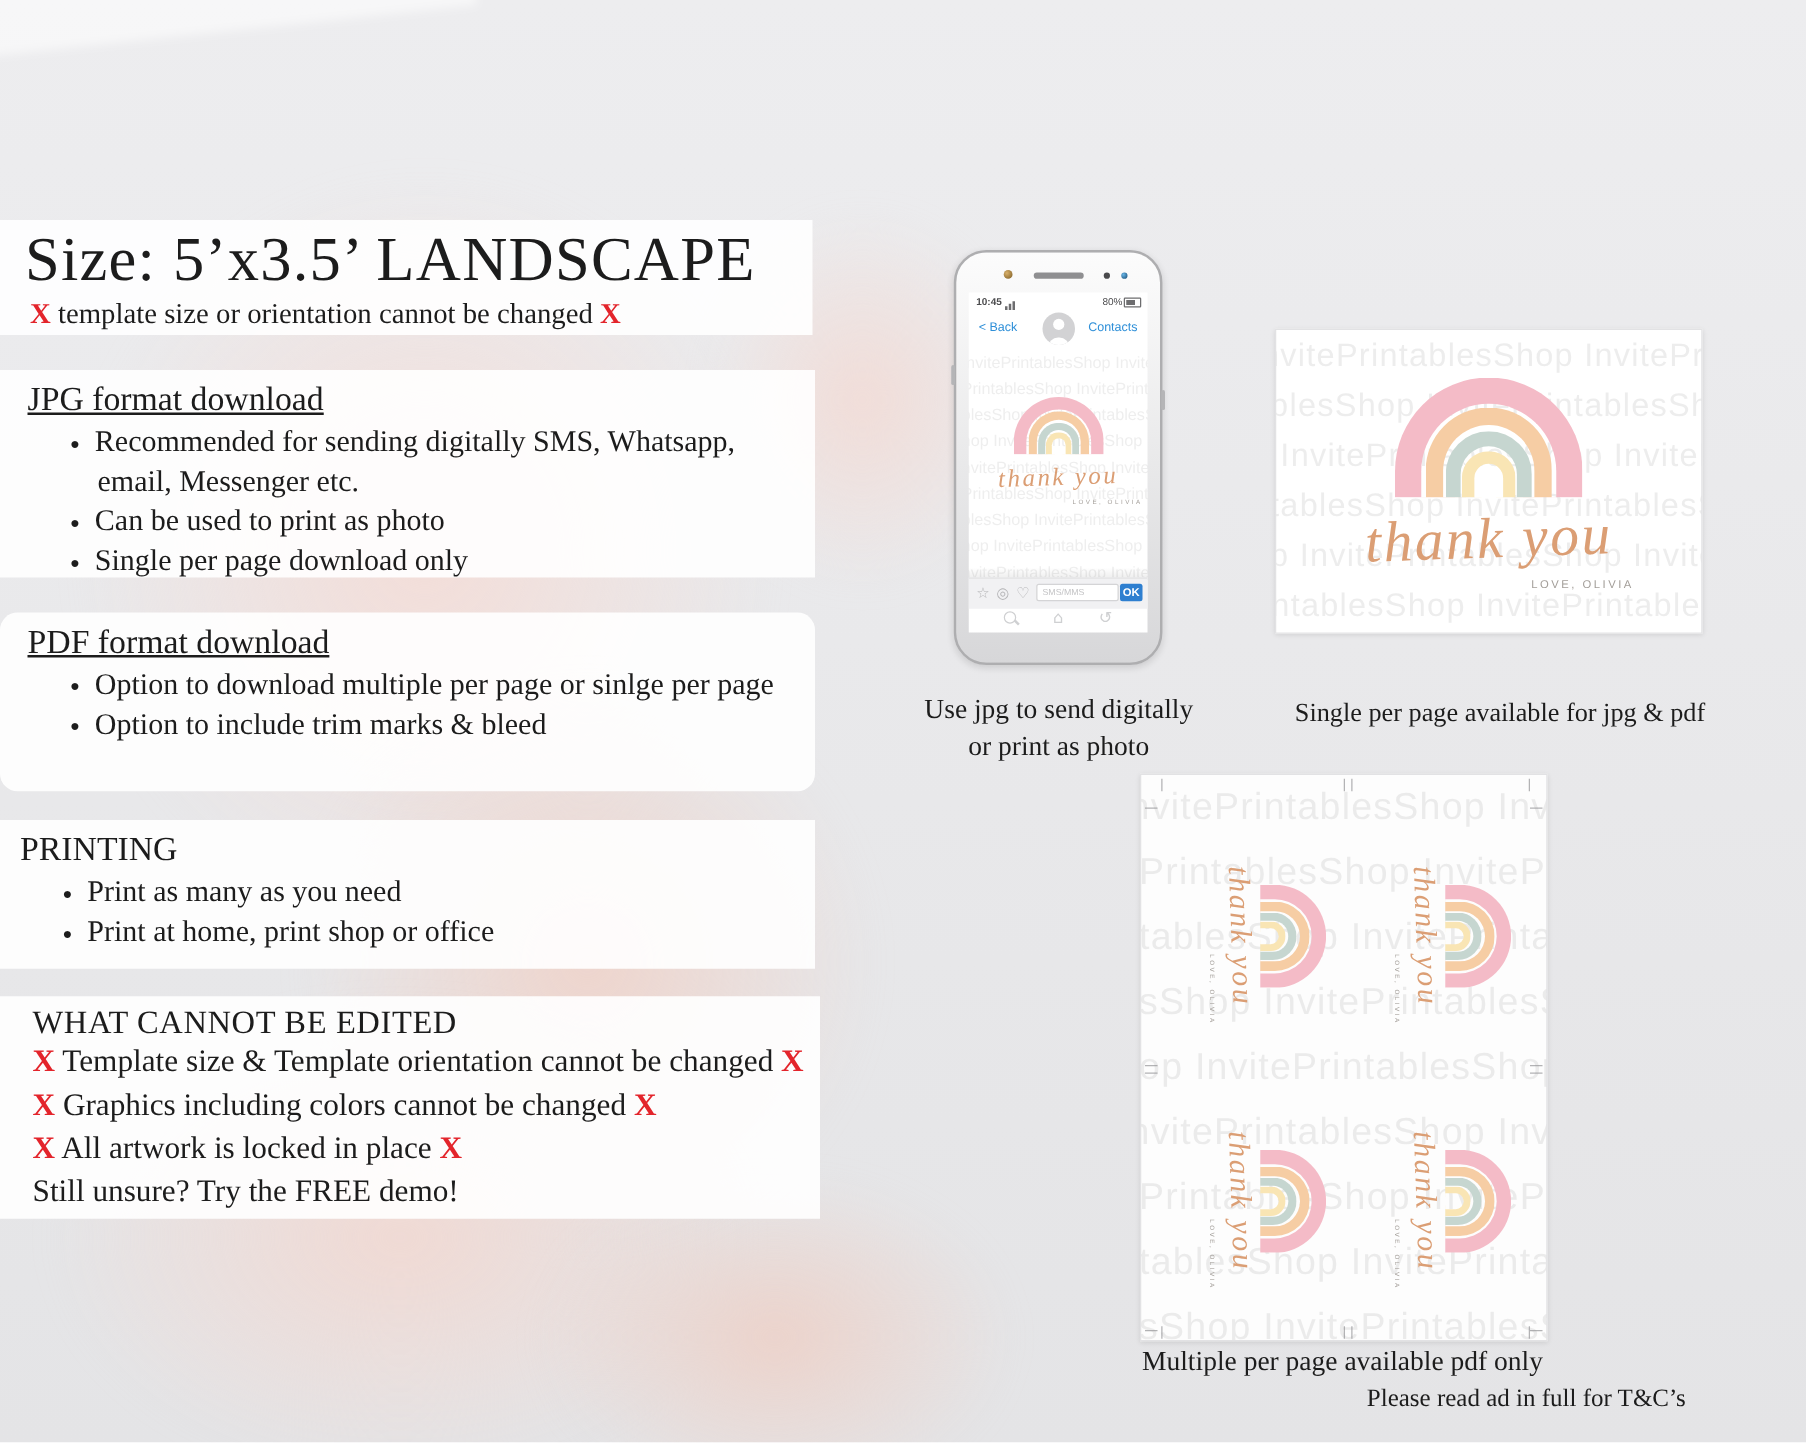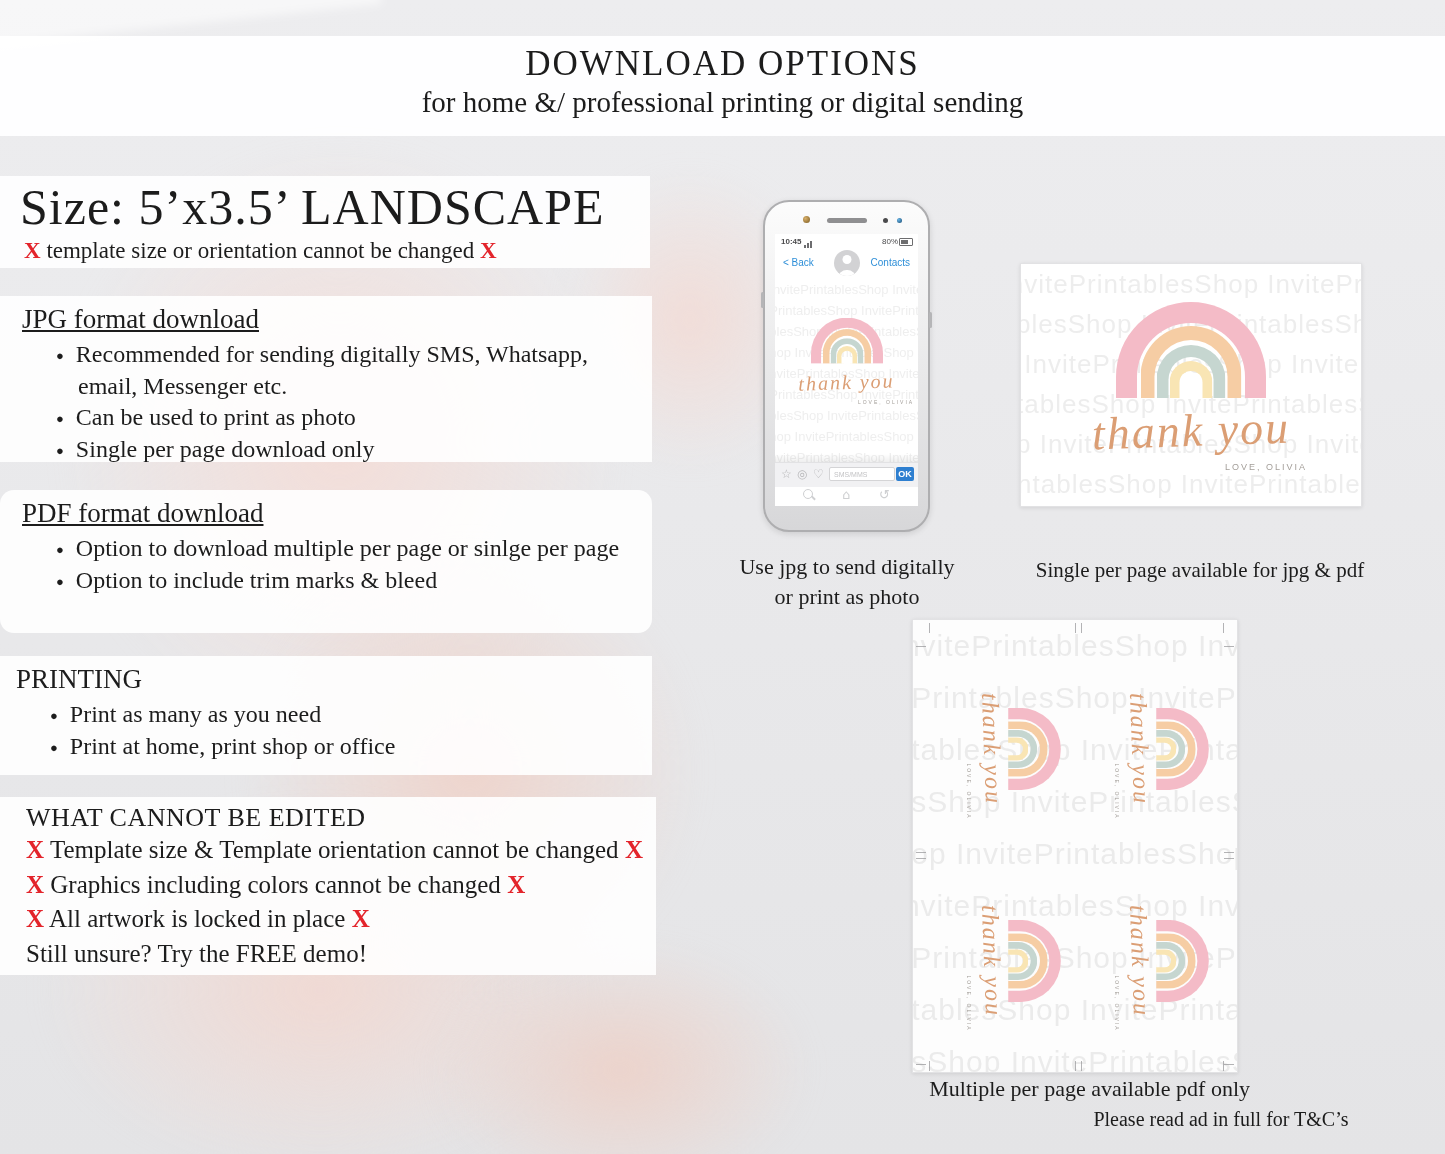--- a/index.html
+++ b/index.html
@@ -105,21 +105,21 @@
   
   .multi-page { position:absolute; left:912px; top:619px; width:324px; height:452px; background:#fdfdfd;
     border:1px solid #e2e2e4; box-shadow:0 1px 4px rgba(0,0,0,.10); overflow:hidden; }
   .multi-page .watermark { font-size:30px; line-height:52px; letter-spacing:1px; }
   .rot-slot { position:absolute; width:146px; height:206px; }
   .mini-card { position:absolute; width:206px; height:146px; transform:rotate(90deg) translateY(-146px); transform-origin:top left; }
   .mini-card .rainbow { position:absolute; left:50%; top:2px; transform:translateX(-50%) scale(.55); transform-origin:top center; }
   .mini-card .script { position:absolute; left:0; top:70px; width:100%; text-align:center; font-size:24px; }
   .mini-card .signature { position:absolute; left:57%; top:103px; font-size:5px; }
   .tick { position:absolute; background:#9a9a9c; opacity:.75; }
-  .multi-caption { position:absolute; left:898px; top:1076px; width:352px; text-align:right; font-size:22px; }
+  .multi-caption { position:absolute; left:898px; top:1076px; width:352px; text-align:center; font-size:22px; }
 
   .phone-wm { position:absolute; left:-4%; top:0; width:110%; height:100%; overflow:hidden;
     font-family:"Liberation Sans",sans-serif; color:rgba(150,150,150,.16); word-break:break-all;
     font-size:13px; line-height:21px; pointer-events:none; }
   .phone-card .rainbow { position:absolute; left:50%; top:28px; transform:translateX(-50%) scale(.48); transform-origin:top center; }
   .phone-card .script { position:absolute; left:0; top:92px; width:100%; text-align:center; font-size:20px; }
   .phone-card .signature { position:absolute; left:58%; top:120px; font-size:5px; }
 
   .tc-note { position:absolute; right:14px; top:1108px; width:420px; text-align:center; font-size:20px; }
 </style>
@@ -128,24 +128,20 @@
 
 <div class="canvas">
 
   <div class="toplight"></div>
   <div class="blob b1"></div>
   <div class="blob b2"></div>
   <div class="blob b3"></div>
   <div class="blob b4"></div>
   <div class="blob b5"></div>
 
-  <div class="band header-band">
-    <div class="header-title">DOWNLOAD OPTIONS</div>
-    <div class="header-sub">for home &amp;/ professional printing or digital sending</div>
-  </div>
 
   <div class="band size-band">
     <div class="size-title">Size: 5’x3.5’ LANDSCAPE</div>
     <div class="size-note"><span class="xmark">X</span> <span>template size or orientation cannot be changed</span> <span class="xmark">X</span></div>
   </div>
 
   <div class="band sec-box sec-jpg">
     <span class="sec-head u">JPG format download</span>
     <ul class="bullets">
         <li>Recommended for sending digitally SMS, Whatsapp, email, Messenger etc.</li>

